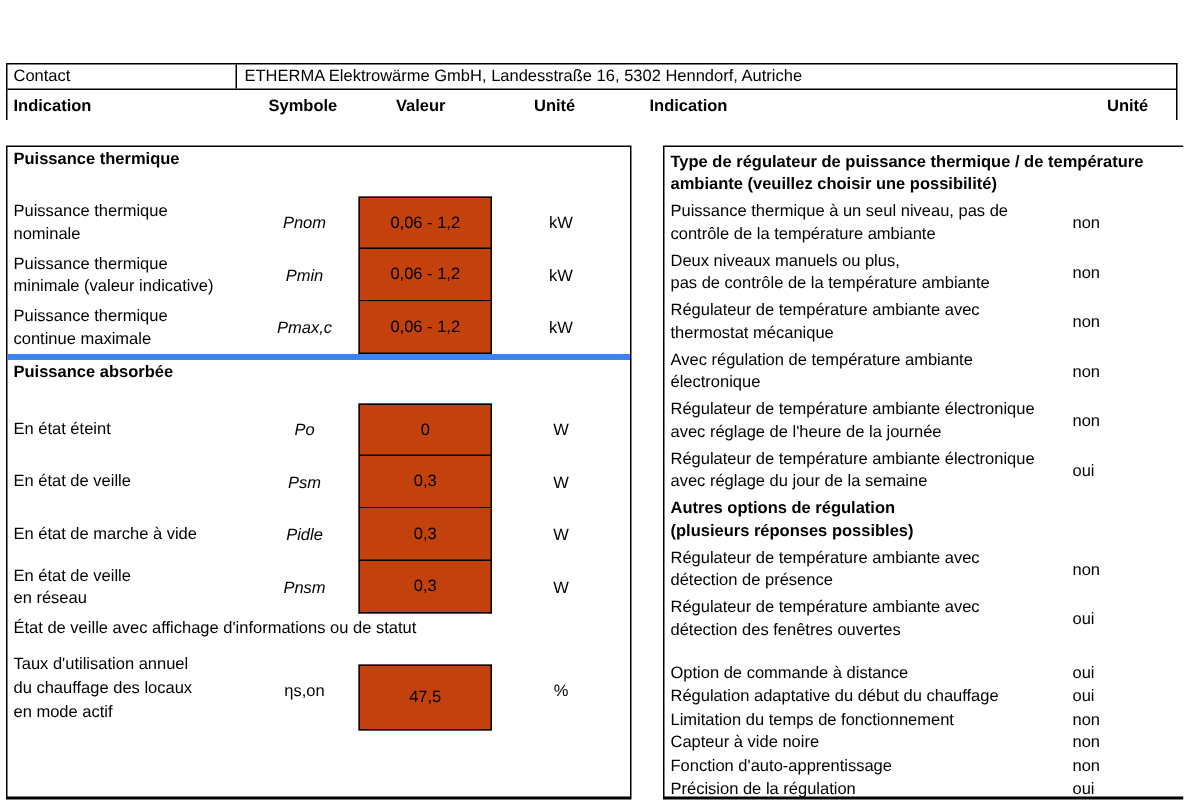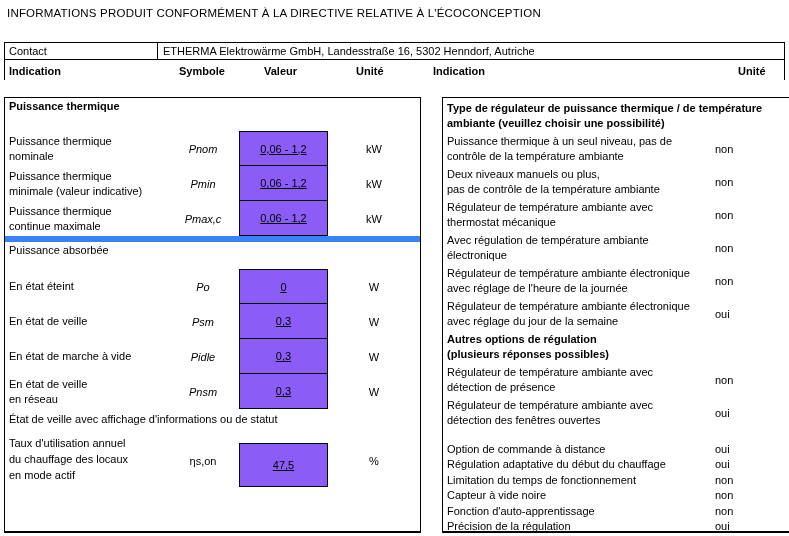--- a/index.html
+++ b/index.html
@@ -20,50 +20,49 @@
   .colhead { position:relative; height:20px; border-bottom:none; }
   .colhead span { position:absolute; bottom:3px; font-weight:bold; }
 
   
   .panel { position:absolute; top:97px; border:1px solid #000; border-bottom:2px solid #000; background:#fff; }
   .panel-left  { left:4px;  width:417px; height:436px; }
   .panel-right { left:442px; width:358px; height:436px; }
 
   
   .sec1 { position:absolute; top:2px; left:4px; font-weight:bold; }
-  .sec2 { position:absolute; top:138px; left:0; width:100%; border-top:6px solid #3b82f6; padding:2px 0 0 4px; font-weight:normal; }
+  .sec2 { position:absolute; top:138px; left:0; width:100%; border-top:4px solid #3b82f6; padding:2px 0 0 4px; font-weight:bold; }
   .lrow { position:absolute; left:0; width:100%; height:35px; display:flex; }
   .lrow.tall { height:54px; }
   .l-label { width:162px; padding-left:4px; display:flex; align-items:center; line-height:15px; white-space:pre-line; }
   .lrow.tall .l-label { align-items:flex-start; padding-top:1px; line-height:16px; }
   .l-sym { width:72px; display:flex; align-items:center; justify-content:center; font-style:italic; }
   .l-sym.roman { font-style:normal; }
   .l-valcol { width:89px; }
-  .vbox { width:89px; height:100%; border:1px solid #000; display:flex; align-items:center; justify-content:center; background:#8b5cf6;text-decoration:underline; }
+  .vbox { width:89px; height:100%; border:1px solid #000; display:flex; align-items:center; justify-content:center; background:#c2410c; }
   .vbox.cont { border-top:none; }
   .vbox.solo { height:44px; margin-top:9px; }
   .l-unit { flex:1; display:flex; align-items:center; justify-content:center; }
   .note { position:absolute; top:315px; left:4px; }
 
   
   .rg-title { position:absolute; left:4px; font-weight:bold; line-height:15px; white-space:pre-line; }
   .rrow { position:absolute; left:0; width:100%; height:30px; display:flex; }
   .r-label { width:272px; padding-left:4px; display:flex; align-items:center; line-height:15px; white-space:pre-line; }
   .r-val { flex:1; display:flex; align-items:center; }
   .singles { position:absolute; top:343px; left:0; width:100%; }
   .srow { display:flex; height:15.5px; align-items:center; }
   .s-label { width:272px; padding-left:4px; white-space:nowrap; }
   .s-val { flex:1; }
 </style>
 </head>
 <body>
 
 <div class="page">
 
-  <div class="title">INFORMATIONS PRODUIT CONFORMÉMENT À LA DIRECTIVE RELATIVE À L'ÉCOCONCEPTION</div>
 
   <div class="headtable">
     <div class="hrow">
       <div class="lab">Contact</div>
       <div class="val">ETHERMA Elektrowärme GmbH, Landesstraße 16, 5302 Henndorf, Autriche</div>
     </div>
     <div class="colhead">
       <span style="left:4px">Indication</span>
       <span style="left:174px">Symbole</span>
       <span style="left:259px">Valeur</span>

